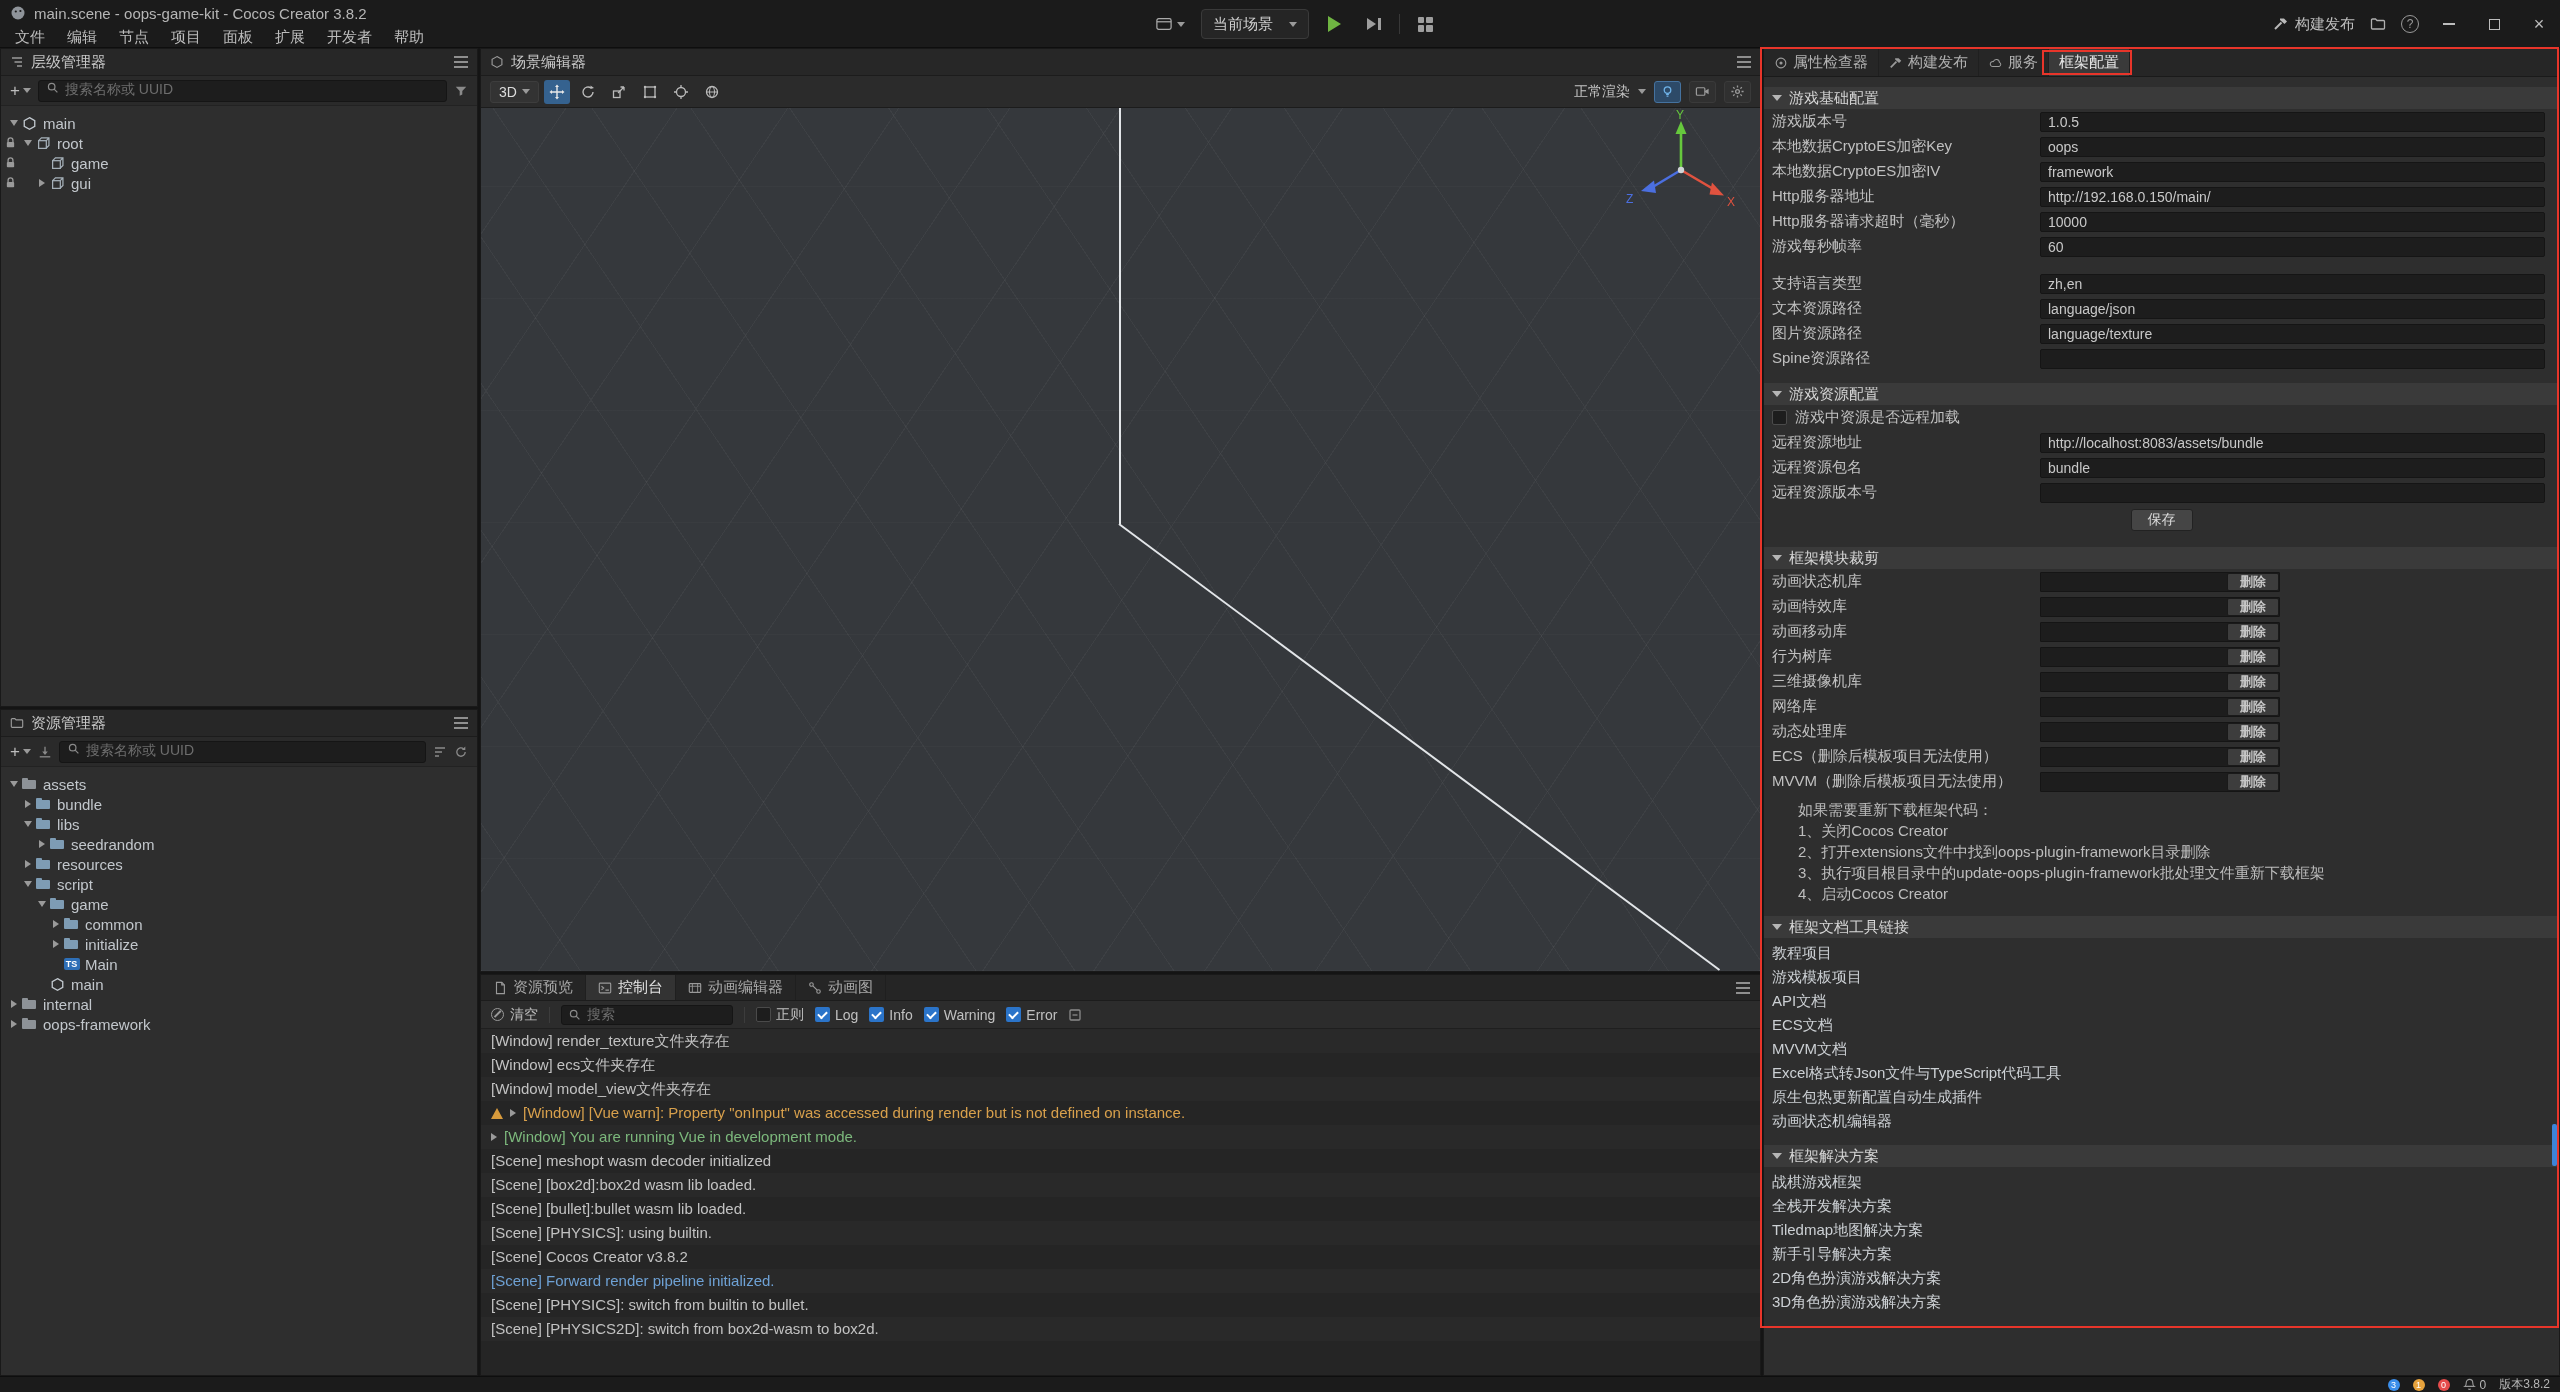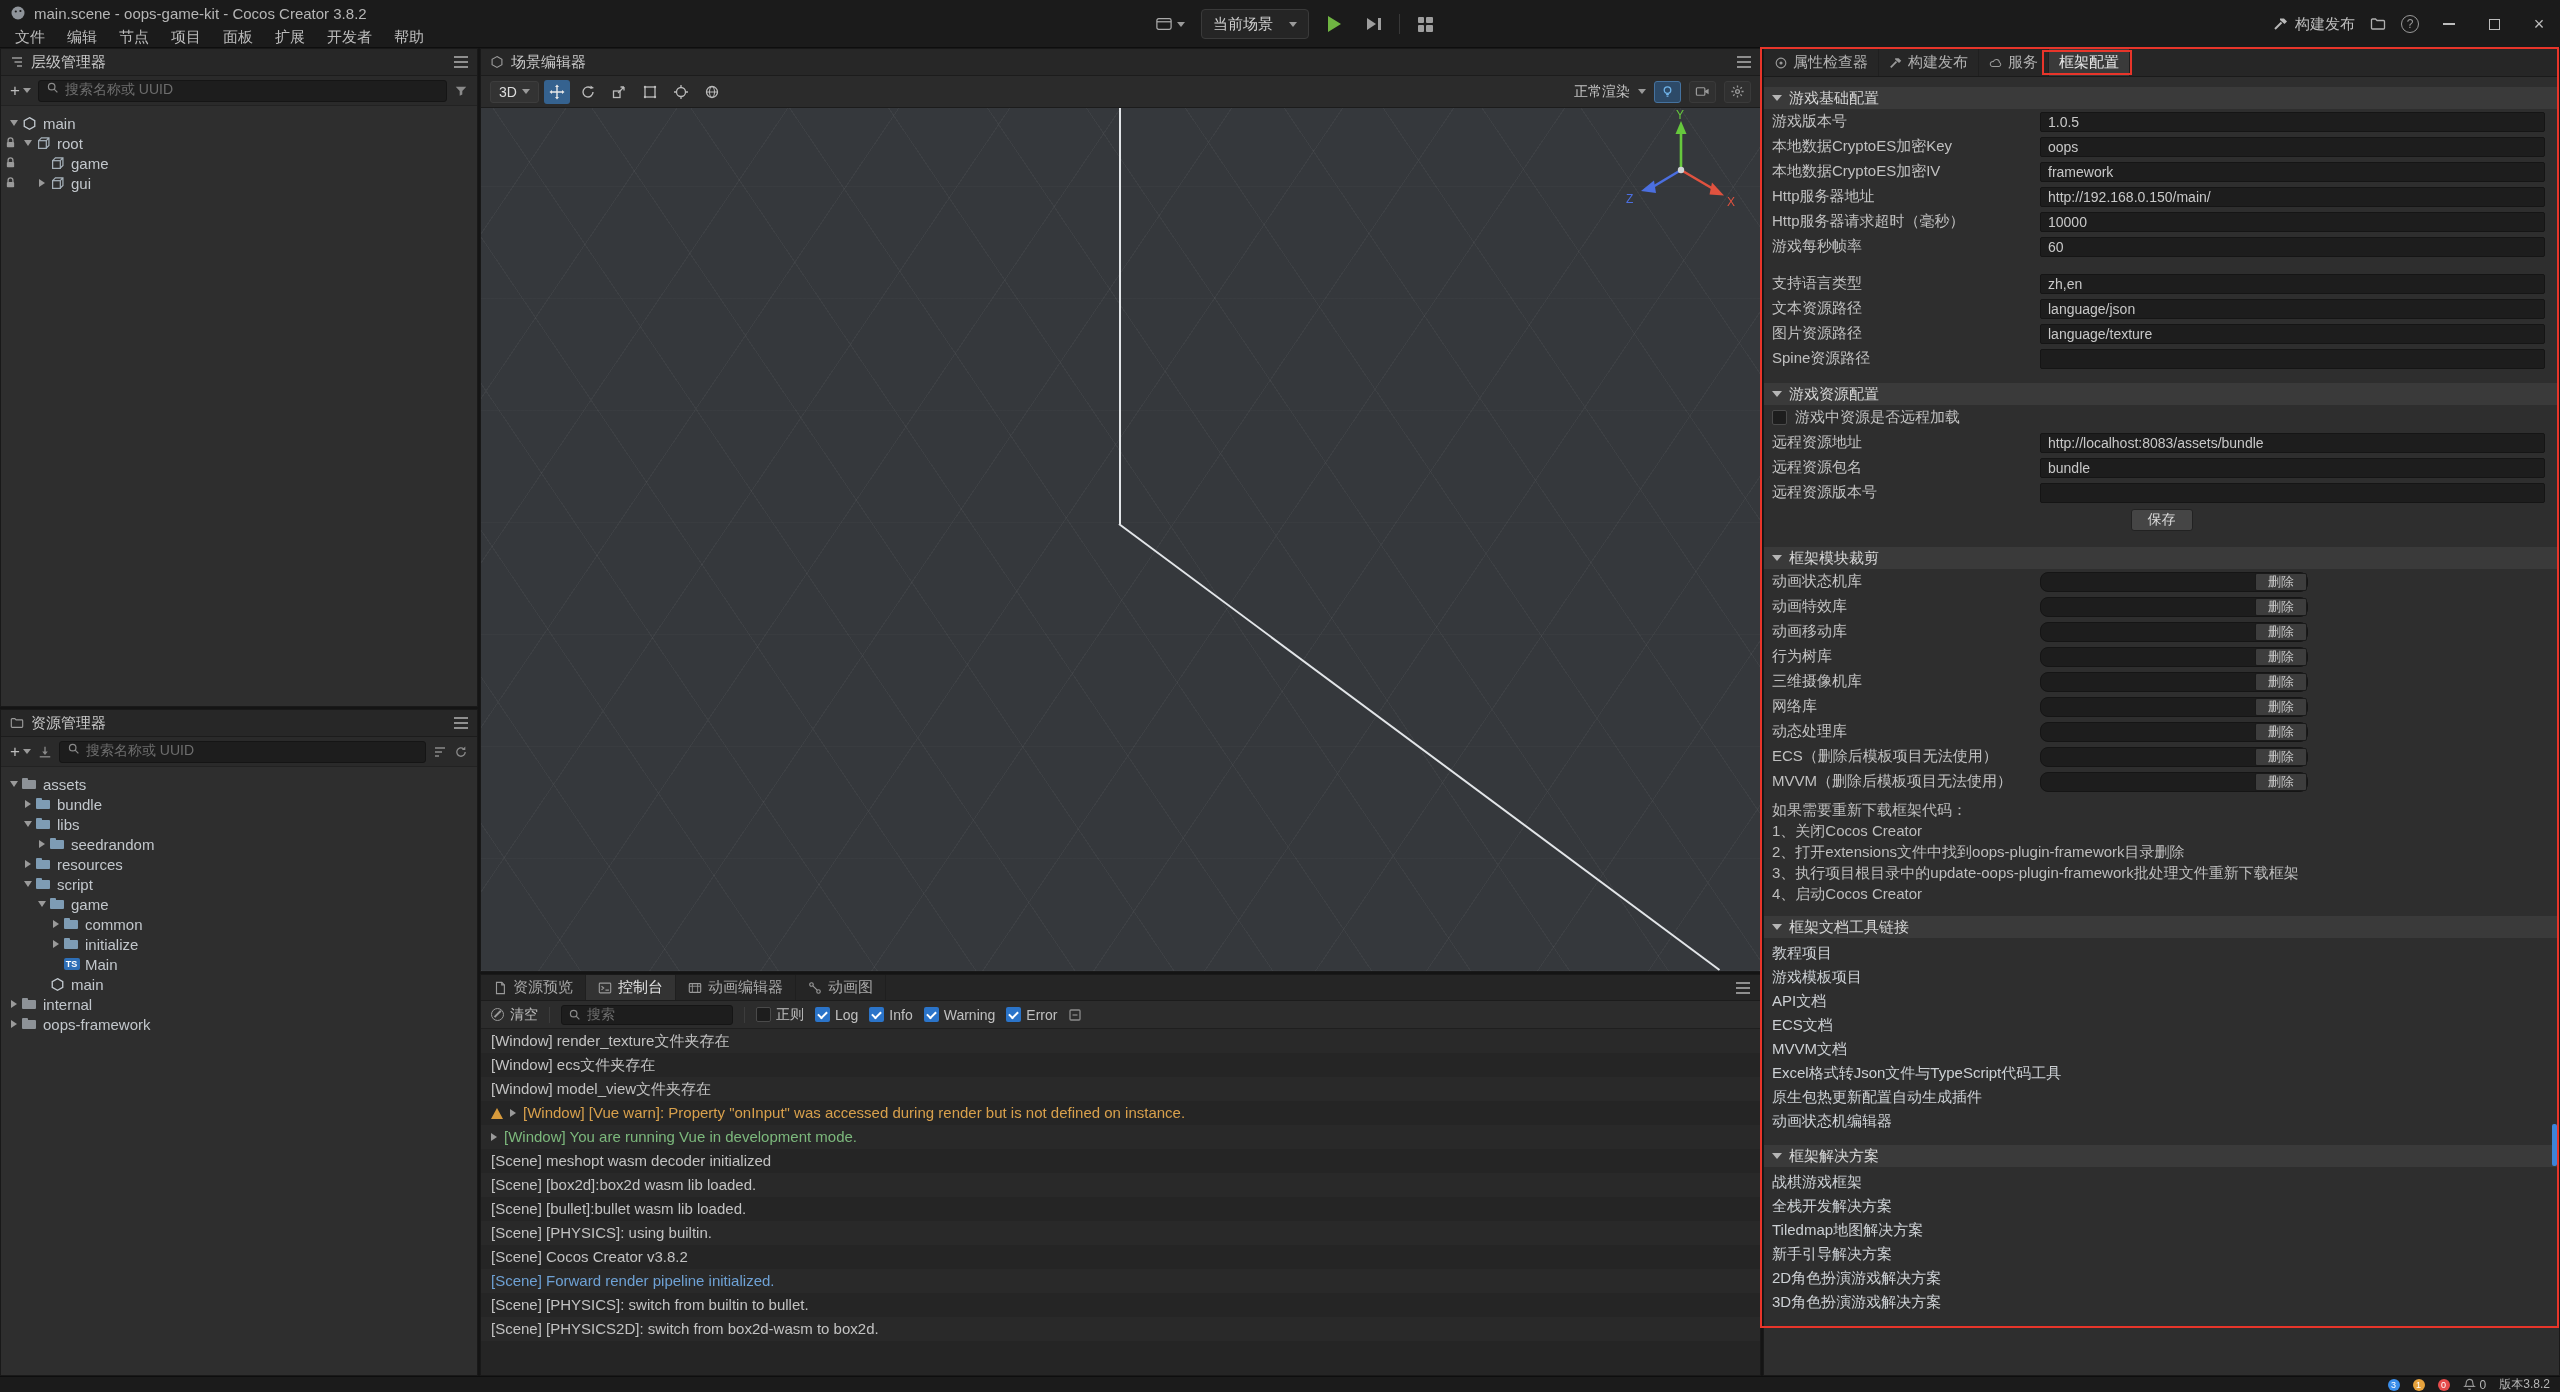--- a/index.html
+++ b/index.html
@@ -120,25 +120,25 @@
   .insp-tab.active { background:#3a3a3a; color:#e8e8e8; }
   .insp-content { position:absolute; left:0; right:0; top:28px; bottom:0; background:#2e2e2e; overflow:hidden; }
   .insp-section { margin-top:12px; }
   .insp-section:first-child { margin-top:10px; }
   .section-header { height:22px; background:#3a3a3a; display:flex; align-items:center; gap:7px; padding:0 8px; font-size:15px; color:#d6d6d6; }
   .sec-arrow { width:0; height:0; border-left:5px solid transparent; border-right:5px solid transparent; border-top:6px solid #b5b5b5; }
   .insp-row { height:25px; display:flex; align-items:center; padding:0 14px 0 8px; }
   .insp-label { width:268px; flex:none; font-size:15px; color:#c0c0c0; white-space:nowrap; overflow:hidden; }
   .insp-input { flex:1; height:20px; background:#1d1d1d; border:1px solid #151515; border-radius:2px; color:#c8c8c8; font-size:14px; padding:0 7px; font-family:inherit; outline:none; }
   .checkbox-row { height:25px; display:flex; align-items:center; gap:8px; padding:0 8px; font-size:15px; color:#c0c0c0; }
-  .module-bar { width:268px; height:20px; background:#1d1d1d; border:1px solid #151515; border-radius:8px; display:flex; align-items:center; justify-content:flex-end; }
+  .module-bar { width:240px; height:20px; background:#1d1d1d; border:1px solid #151515; border-radius:1px; display:flex; align-items:center; justify-content:flex-end;font-weight:bold; }
   .delete-btn { height:18px; padding:0 12px; background:#3d3d3d; border:1px solid #1a1a1a; border-radius:2px; font-size:13px; color:#c6c6c6; display:flex; align-items:center; }
   .save-row { height:30px; display:flex; align-items:center; justify-content:center; }
   .save-btn { height:22px; padding:0 16px; background:#454545; border:1px solid #222; border-radius:3px; color:#dcdcdc; font-size:14px; display:flex; align-items:center; }
-  .insp-notes { padding:5px 8px 0; }
+  .insp-notes { padding:5px 8px 0;margin-left:26px; }
   .note-line { font-size:15px; color:#bdbdbd; line-height:21px; white-space:nowrap; }
   .insp-links { padding:3px 8px 0; }
   .insp-link { display:block; width:max-content; font-size:15px; color:#ccd0d4; line-height:24px; cursor:pointer; }
   .scroll-thumb { position:absolute; right:2px; top:1075px; width:5px; height:42px; background:#3d84d8; border-radius:2px; }
 
   
   .statusbar { position:absolute; left:0; top:1376px; width:2560px; height:16px; background:#1b1b1b; border-top:1px solid #0e0e0e; display:flex; align-items:center; justify-content:flex-end; gap:13px; padding:0 10px; font-size:12px; color:#b5b5b5; }
   .count-badge { display:flex; align-items:center; gap:4px; }
   .dot { width:12px; height:12px; border-radius:50%; display:flex; align-items:center; justify-content:center; font-size:9px; color:#fff; line-height:12px; }
   .dot-blue { background:#3b8eea; } .dot-orange { background:#e6a23c; } .dot-red { background:#e54b4b; }

